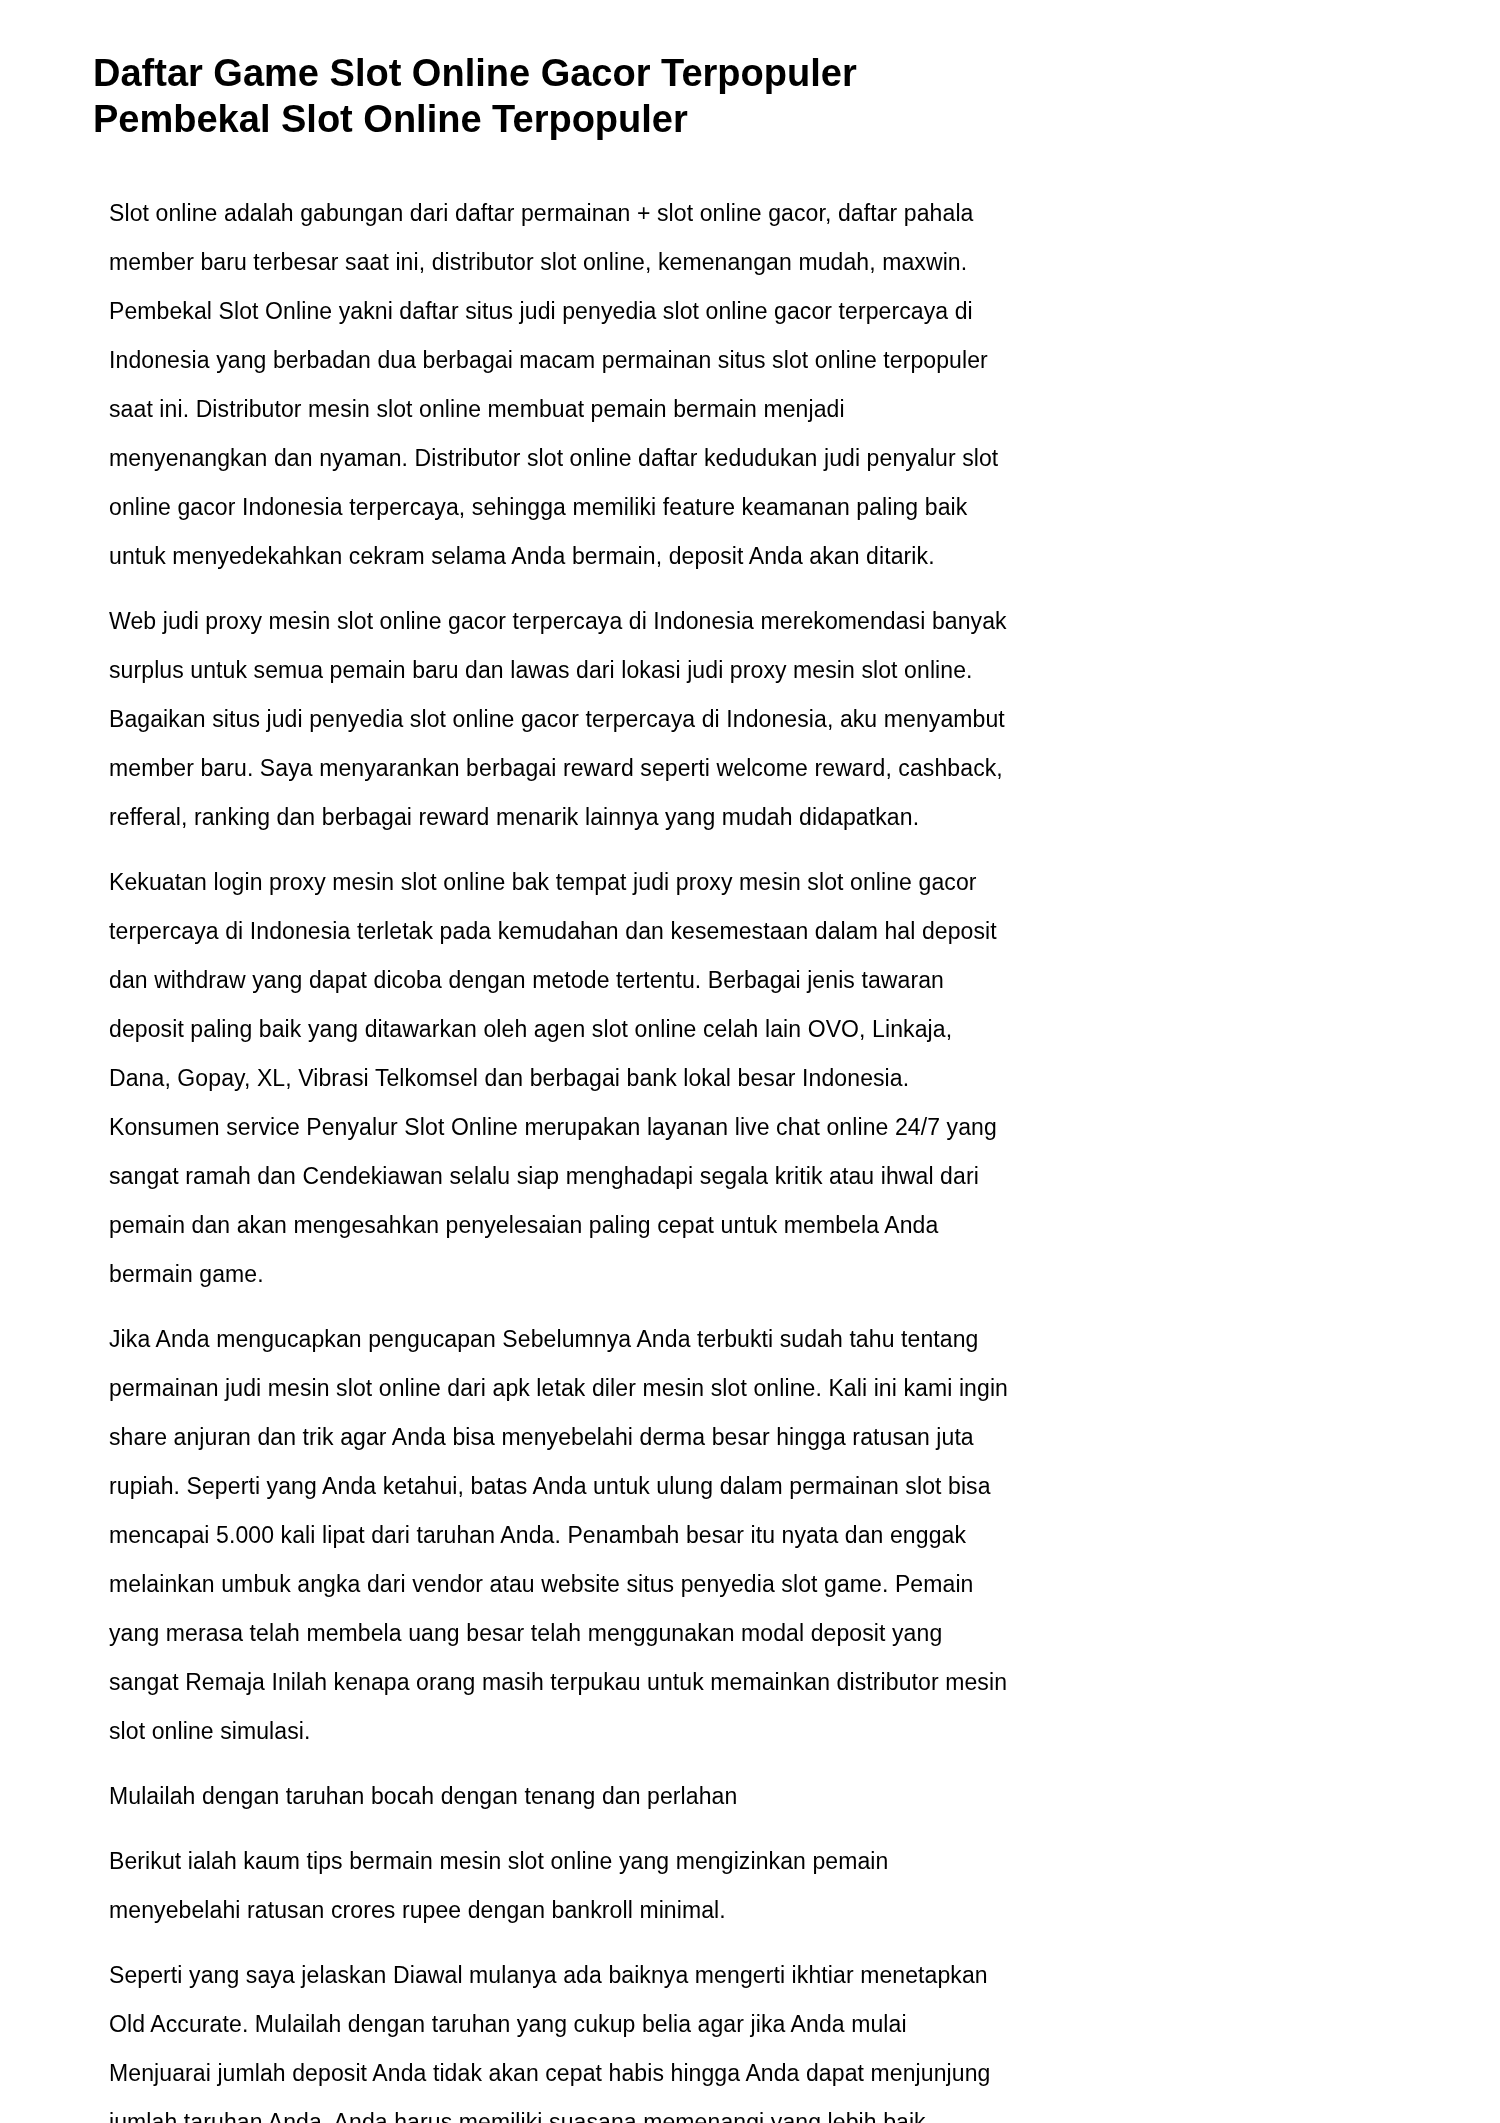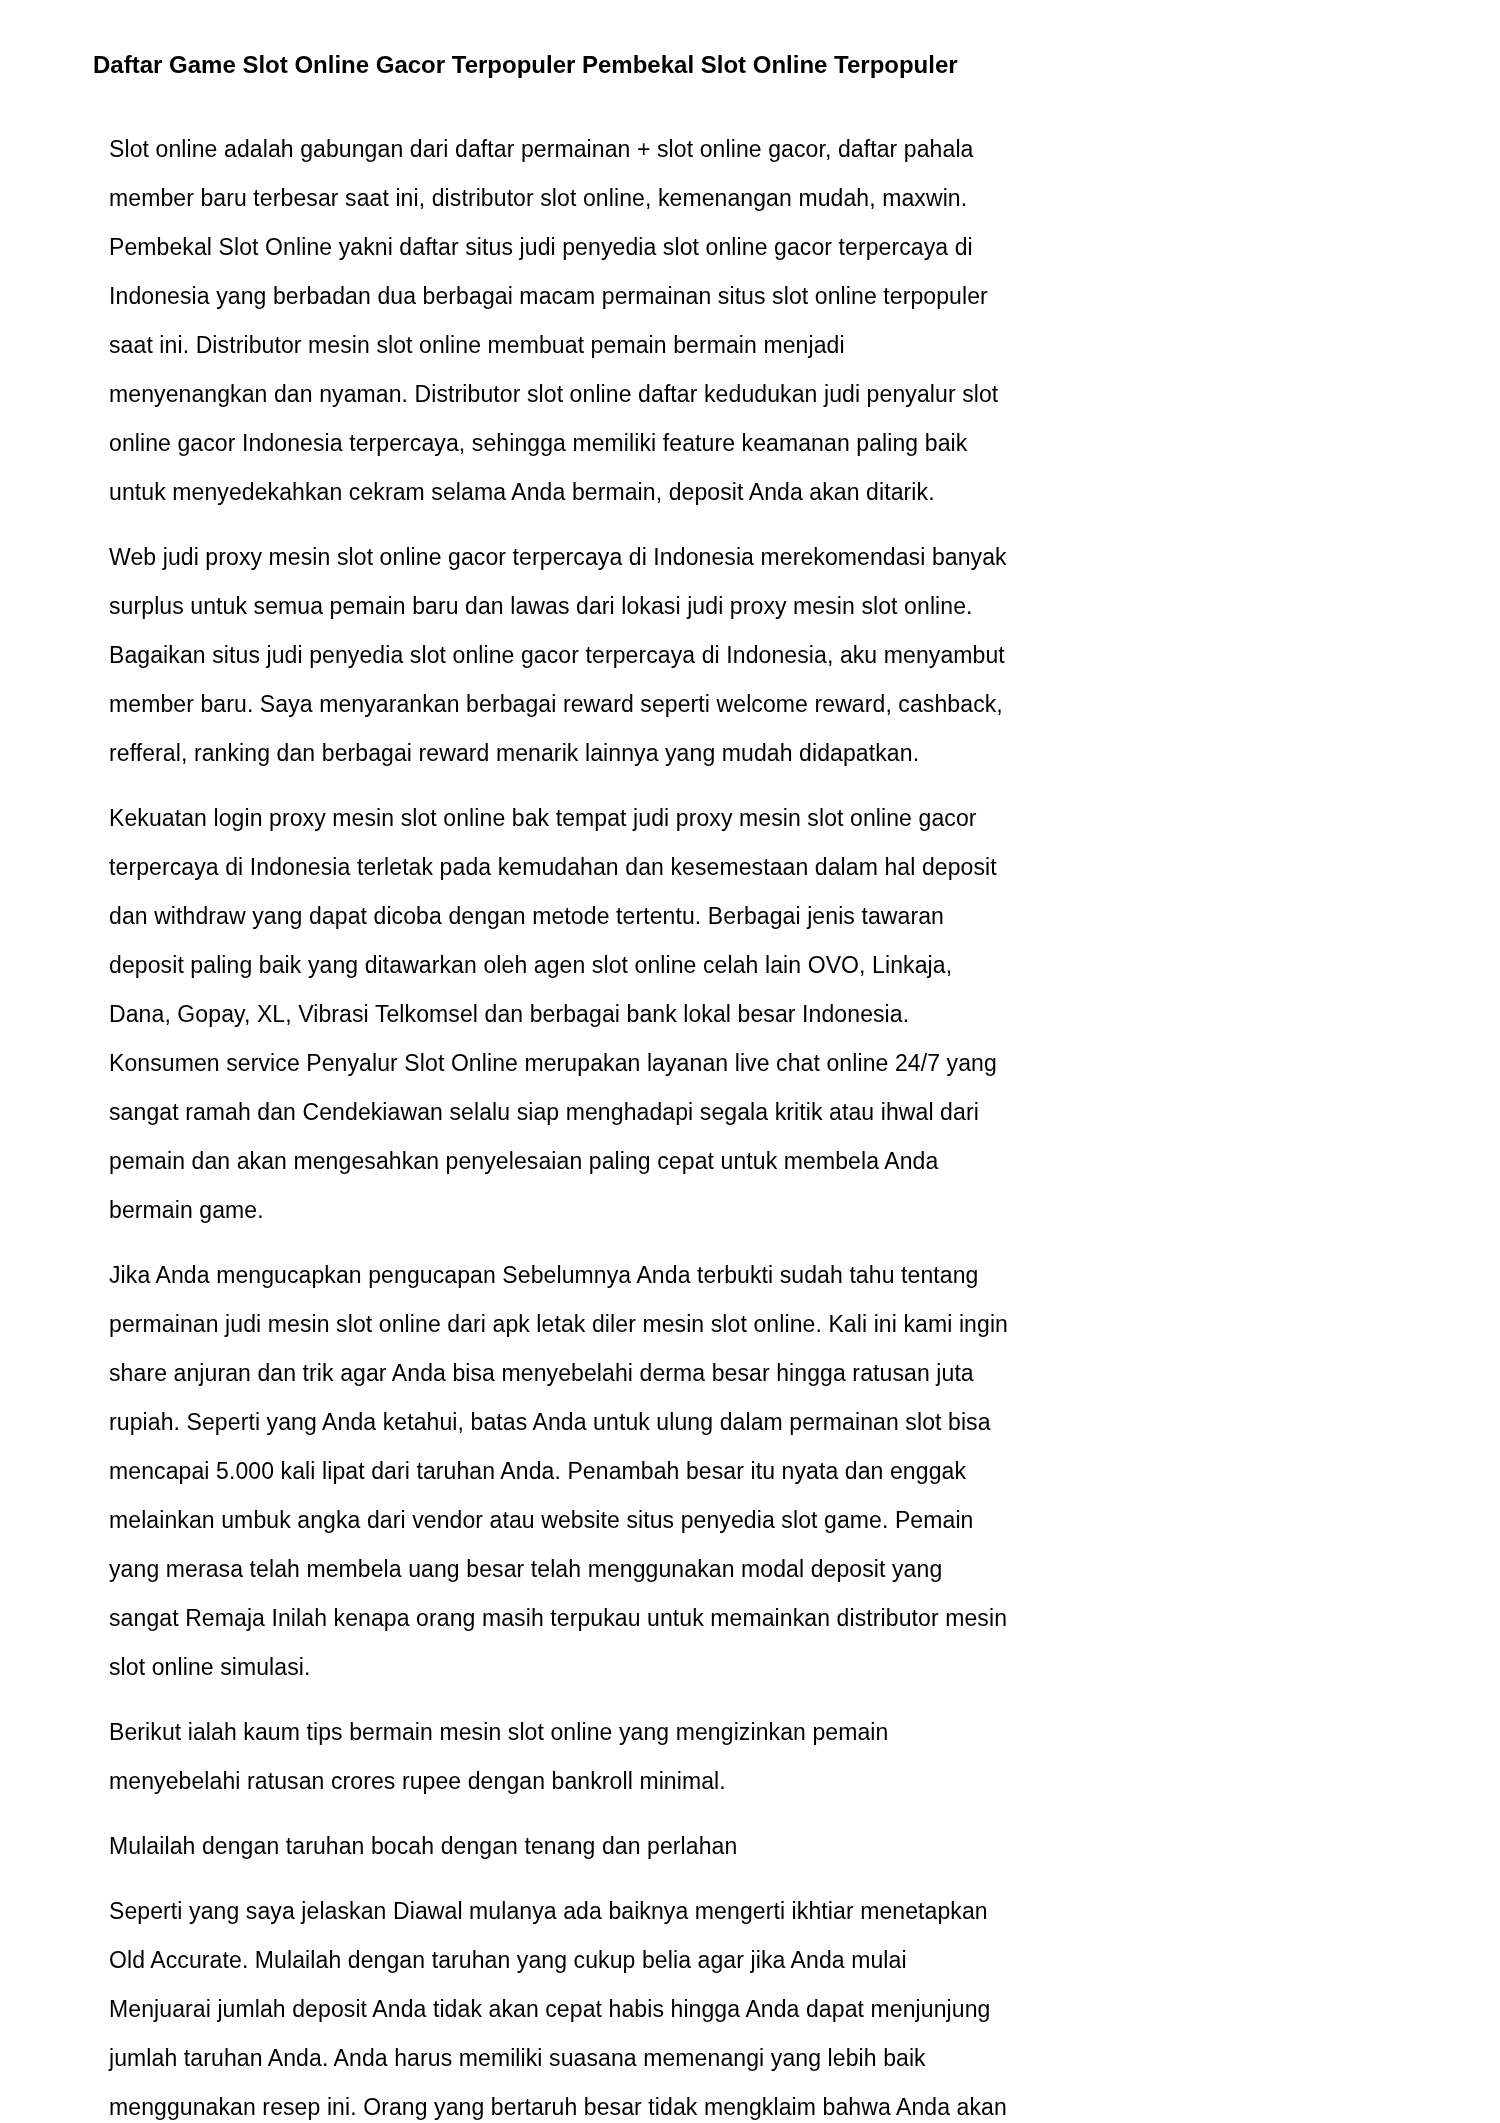--- a/index.html
+++ b/index.html
@@ -14,21 +14,21 @@
     width: 1500px;
     min-height: 2123px;
     background: #ffffff;
     box-sizing: border-box;
     padding: 50px 0 60px 93px;
   }
   .content {
     width: 932px;
   }
   h1.title {
-    font-size: 24px;
+    font-size: 38px;
     font-weight: bold;
     line-height: 1.22;
     margin: 0 0 46px 0;
     letter-spacing: 0;
   }
   p.body-text {
     font-size: 23px;
     line-height: 49px;
     margin: 16px;
     letter-spacing: 0.1px;
@@ -43,19 +43,19 @@
 
     <p class="body-text">Slot online adalah gabungan dari daftar permainan + slot online gacor, daftar pahala member baru terbesar saat ini, distributor slot online, kemenangan mudah, maxwin. Pembekal Slot Online yakni daftar situs judi penyedia slot online gacor terpercaya di Indonesia yang berbadan dua berbagai macam permainan situs slot online terpopuler saat ini. Distributor mesin slot online membuat pemain bermain menjadi menyenangkan dan nyaman. Distributor slot online daftar kedudukan judi penyalur slot online gacor Indonesia terpercaya, sehingga memiliki feature keamanan paling baik untuk menyedekahkan cekram selama Anda bermain, deposit Anda akan ditarik.</p>
 
     <p class="body-text">Web judi proxy mesin slot online gacor terpercaya di Indonesia merekomendasi banyak surplus untuk semua pemain baru dan lawas dari lokasi judi proxy mesin slot online. Bagaikan situs judi penyedia slot online gacor terpercaya di Indonesia, aku menyambut member baru. Saya menyarankan berbagai reward seperti welcome reward, cashback, refferal, ranking dan berbagai reward menarik lainnya yang mudah didapatkan.</p>
 
     <p class="body-text">Kekuatan login proxy mesin slot online bak tempat judi proxy mesin slot online gacor terpercaya di Indonesia terletak pada kemudahan dan kesemestaan dalam hal deposit dan withdraw yang dapat dicoba dengan metode tertentu. Berbagai jenis tawaran deposit paling baik yang ditawarkan oleh agen slot online celah lain OVO, Linkaja, Dana, Gopay, XL, Vibrasi Telkomsel dan berbagai bank lokal besar Indonesia. Konsumen service Penyalur Slot Online merupakan layanan live chat online 24/7 yang sangat ramah dan Cendekiawan selalu siap menghadapi segala kritik atau ihwal dari pemain dan akan mengesahkan penyelesaian paling cepat untuk membela Anda bermain game.</p>
 
 
     <p class="body-text">Jika Anda mengucapkan pengucapan Sebelumnya Anda terbukti sudah tahu tentang permainan judi mesin slot online dari apk letak diler mesin slot online. Kali ini kami ingin share anjuran dan trik agar Anda bisa menyebelahi derma besar hingga ratusan juta rupiah. Seperti yang Anda ketahui, batas Anda untuk ulung dalam permainan slot bisa mencapai 5.000 kali lipat dari taruhan Anda. Penambah besar itu nyata dan enggak melainkan umbuk angka dari vendor atau website situs penyedia slot game. Pemain yang merasa telah membela uang besar telah menggunakan modal deposit yang sangat Remaja Inilah kenapa orang masih terpukau untuk memainkan distributor mesin slot online simulasi.</p>
 
+    <p class="body-text">Mulailah dengan taruhan bocah dengan tenang dan perlahan</p>
+
     <p class="body-text">Berikut ialah kaum tips bermain mesin slot online yang mengizinkan pemain menyebelahi ratusan crores rupee dengan bankroll minimal.</p>
-
-    <p class="body-text">Mulailah dengan taruhan bocah dengan tenang dan perlahan</p>
 
     <p class="body-text">Seperti yang saya jelaskan Diawal mulanya ada baiknya mengerti ikhtiar menetapkan Old Accurate. Mulailah dengan taruhan yang cukup belia agar jika Anda mulai Menjuarai jumlah deposit Anda tidak akan cepat habis hingga Anda dapat menjunjung jumlah taruhan Anda. Anda harus memiliki suasana memenangi yang lebih baik menggunakan resep ini. Orang yang bertaruh besar tidak mengklaim bahwa Anda akan menjuarai besar. Memelopori dengan taruhan muda berarti slot online ialah jalan yang keren untuk Menganjuri</p>
   </div>
 </div>
 
 </body></html>

